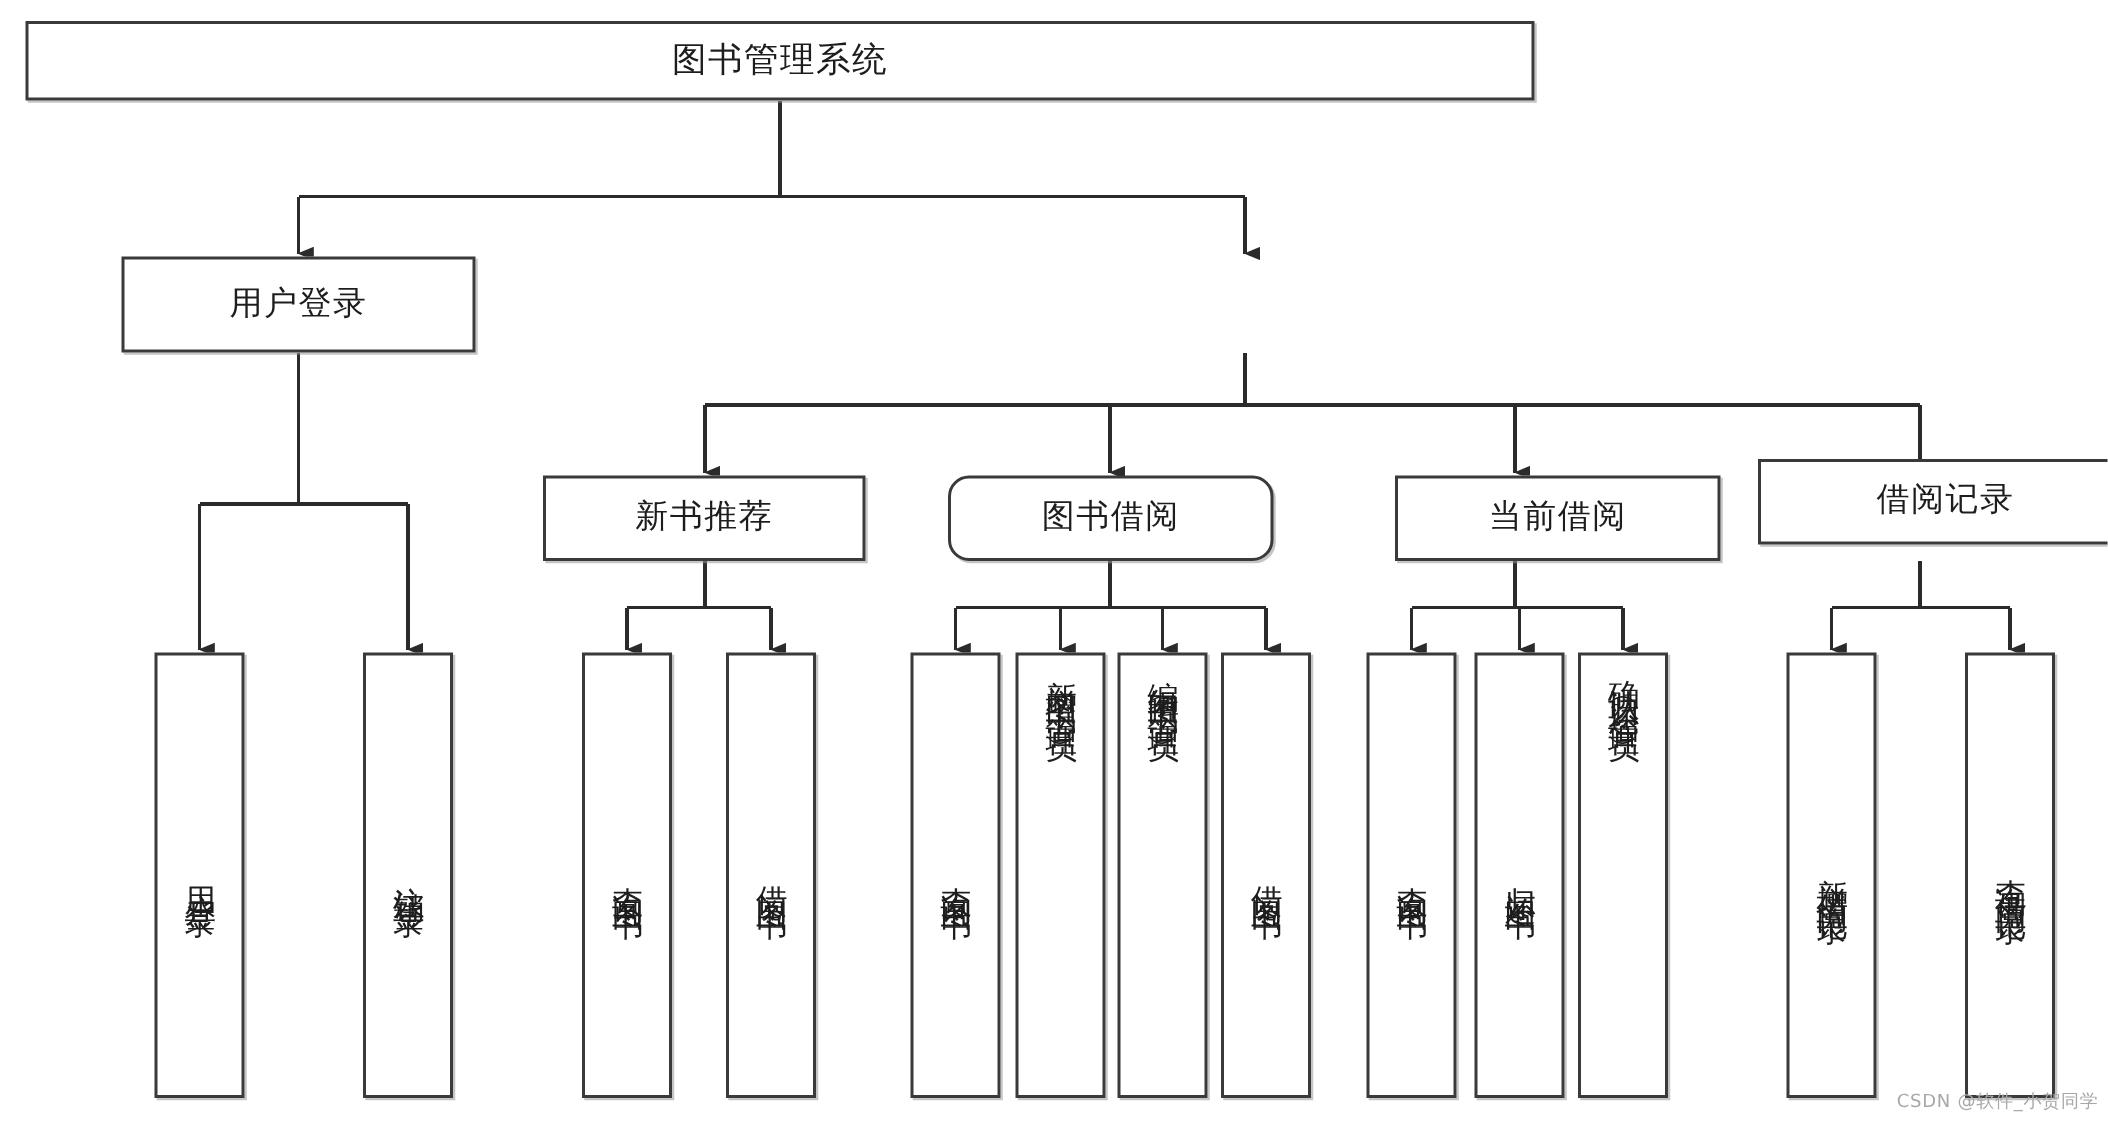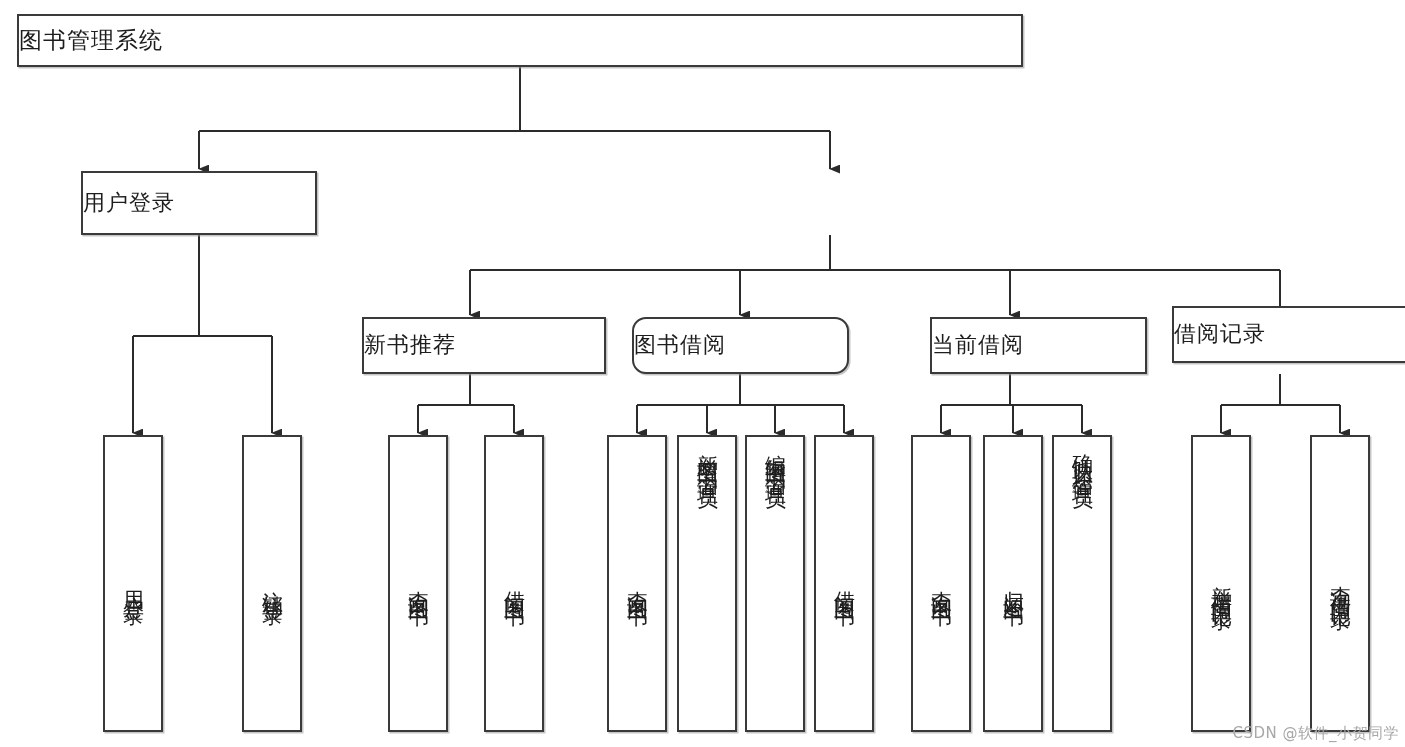--- a/index.html
+++ b/index.html
@@ -27,21 +27,21 @@
     width: 1405px;
     height: 747px;
   }
   .node-box {
     position: absolute;
     box-sizing: border-box;
     border: 2px solid #3a3a3a;
     background: #ffffff;
     display: flex;
     align-items: center;
-    justify-content: flex-start;
+    justify-content: center;
     box-shadow: 1.5px 1.5px 0 0 rgba(150,150,150,0.55);
   }
   .node-label {
     color: #1d1d1d;
     letter-spacing: 1px;
     white-space: nowrap;
   }
   .node-box.horizontal .node-label {
     font-size: 22px;
     line-height: 1.2;
@@ -59,21 +59,21 @@
     text-orientation: upright;
     font-size: 21px;
     letter-spacing: 5px;
     line-height: 1;
     white-space: nowrap;
   }
   .watermark {
     position: absolute;
     right: 6px;
     bottom: 4px;
-    font-size: 15px;
+    font-size: 12px;
     color: #a8a8a8;
     letter-spacing: 0.5px;
     white-space: nowrap;
     font-family: "DejaVu Sans", "Liberation Sans", sans-serif;
     margin-top: 44px;
   }
 </style>
 </head>
 <body>
 
@@ -138,21 +138,21 @@
   </svg>
 
   <div class="node-box root horizontal" style="left:17px; top:14px; width:1006px; height:53px;">
     <span class="node-label">图书管理系统</span>
   </div>
 
   <div class="node-box horizontal" style="left:81px; top:171px; width:236px; height:64px;">
     <span class="node-label">用户登录</span>
   </div>
 
-  <div class="node-box horizontal" style="left:362px; top:317px; width:244px; height:57px;">
+  <div class="node-box horizontal" style="left:362px; top:317px; width:215px; height:57px;">
     <span class="node-label">新书推荐</span>
   </div>
   <div class="node-box horizontal" style="left:632px; top:317px; width:217px; height:57px;border-radius:14px;">
     <span class="node-label">图书借阅</span>
   </div>
   <div class="node-box horizontal" style="left:902px; top:317px; width:217px; height:57px;margin-left:28px;">
     <span class="node-label">当前借阅</span>
   </div>
   <div class="node-box horizontal" style="left:1172px; top:306px; width:250px; height:57px;">
     <span class="node-label">借阅记录</span>

